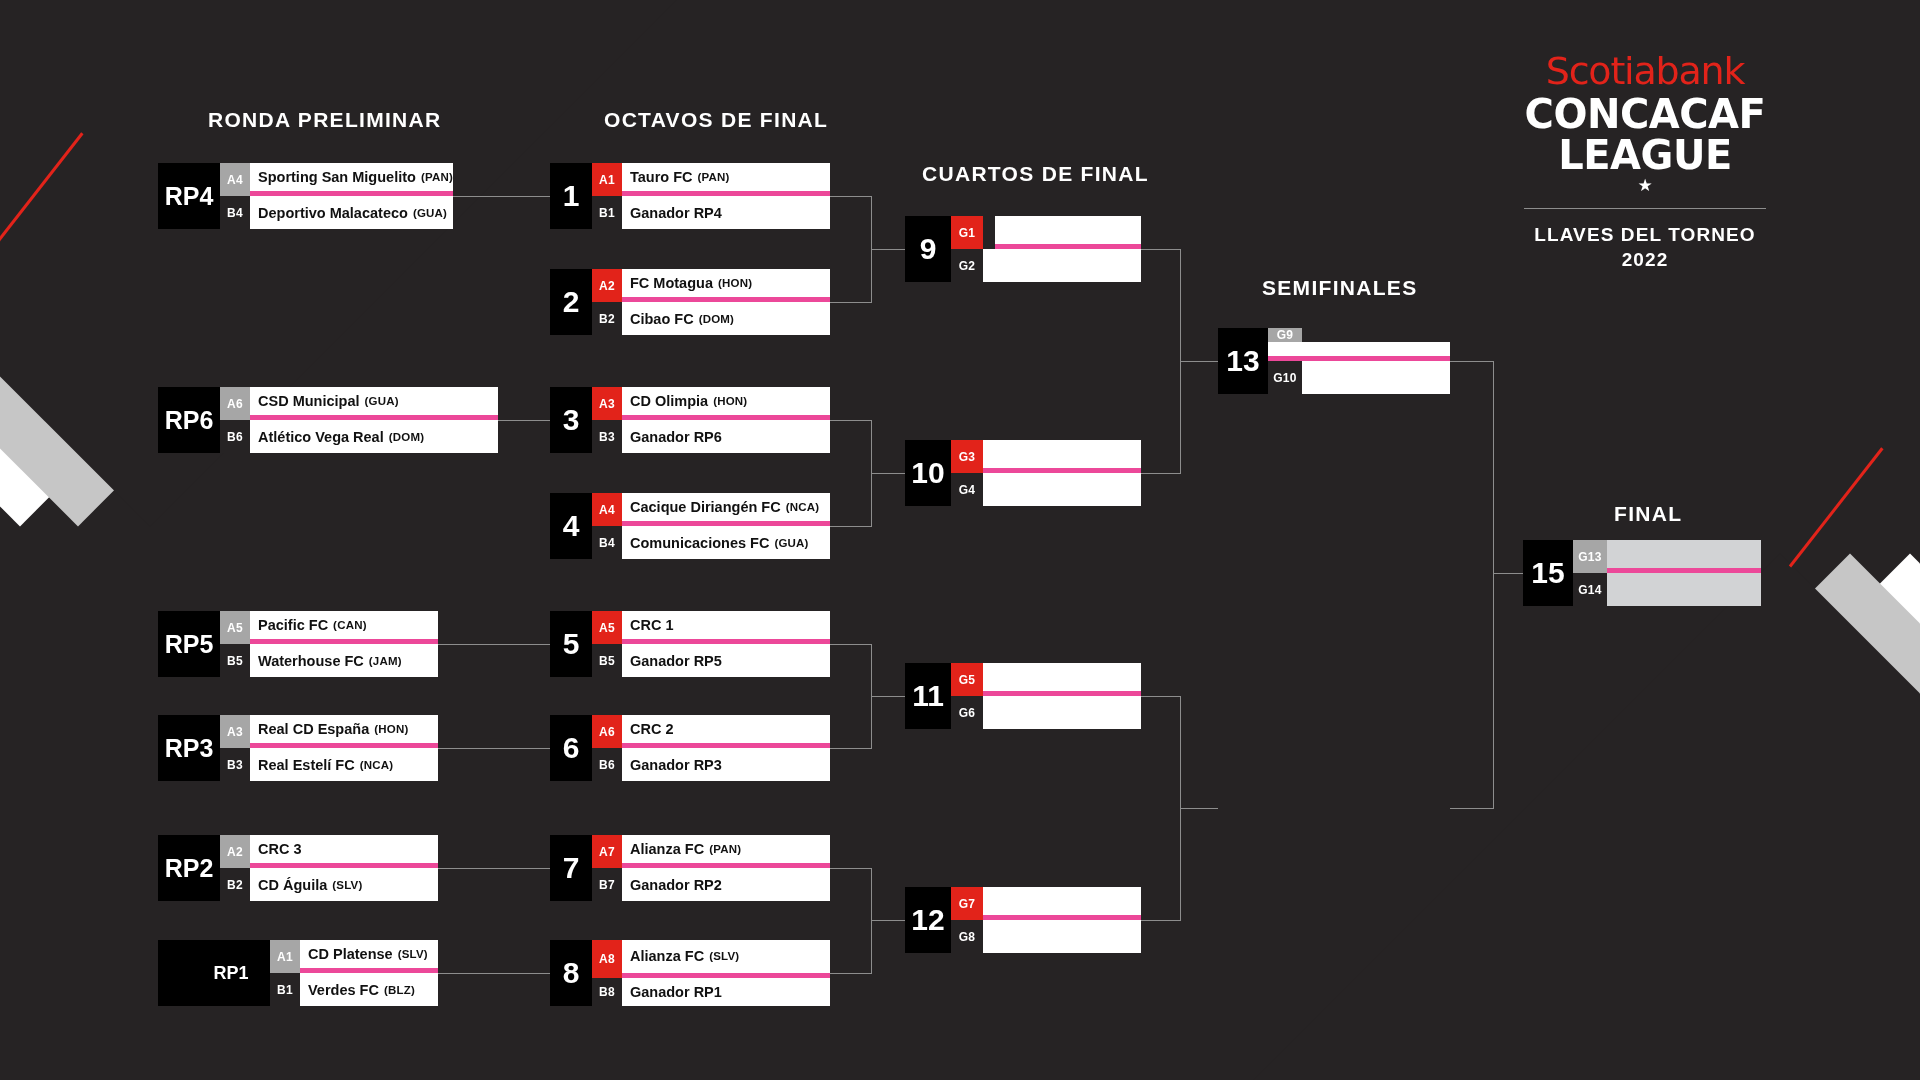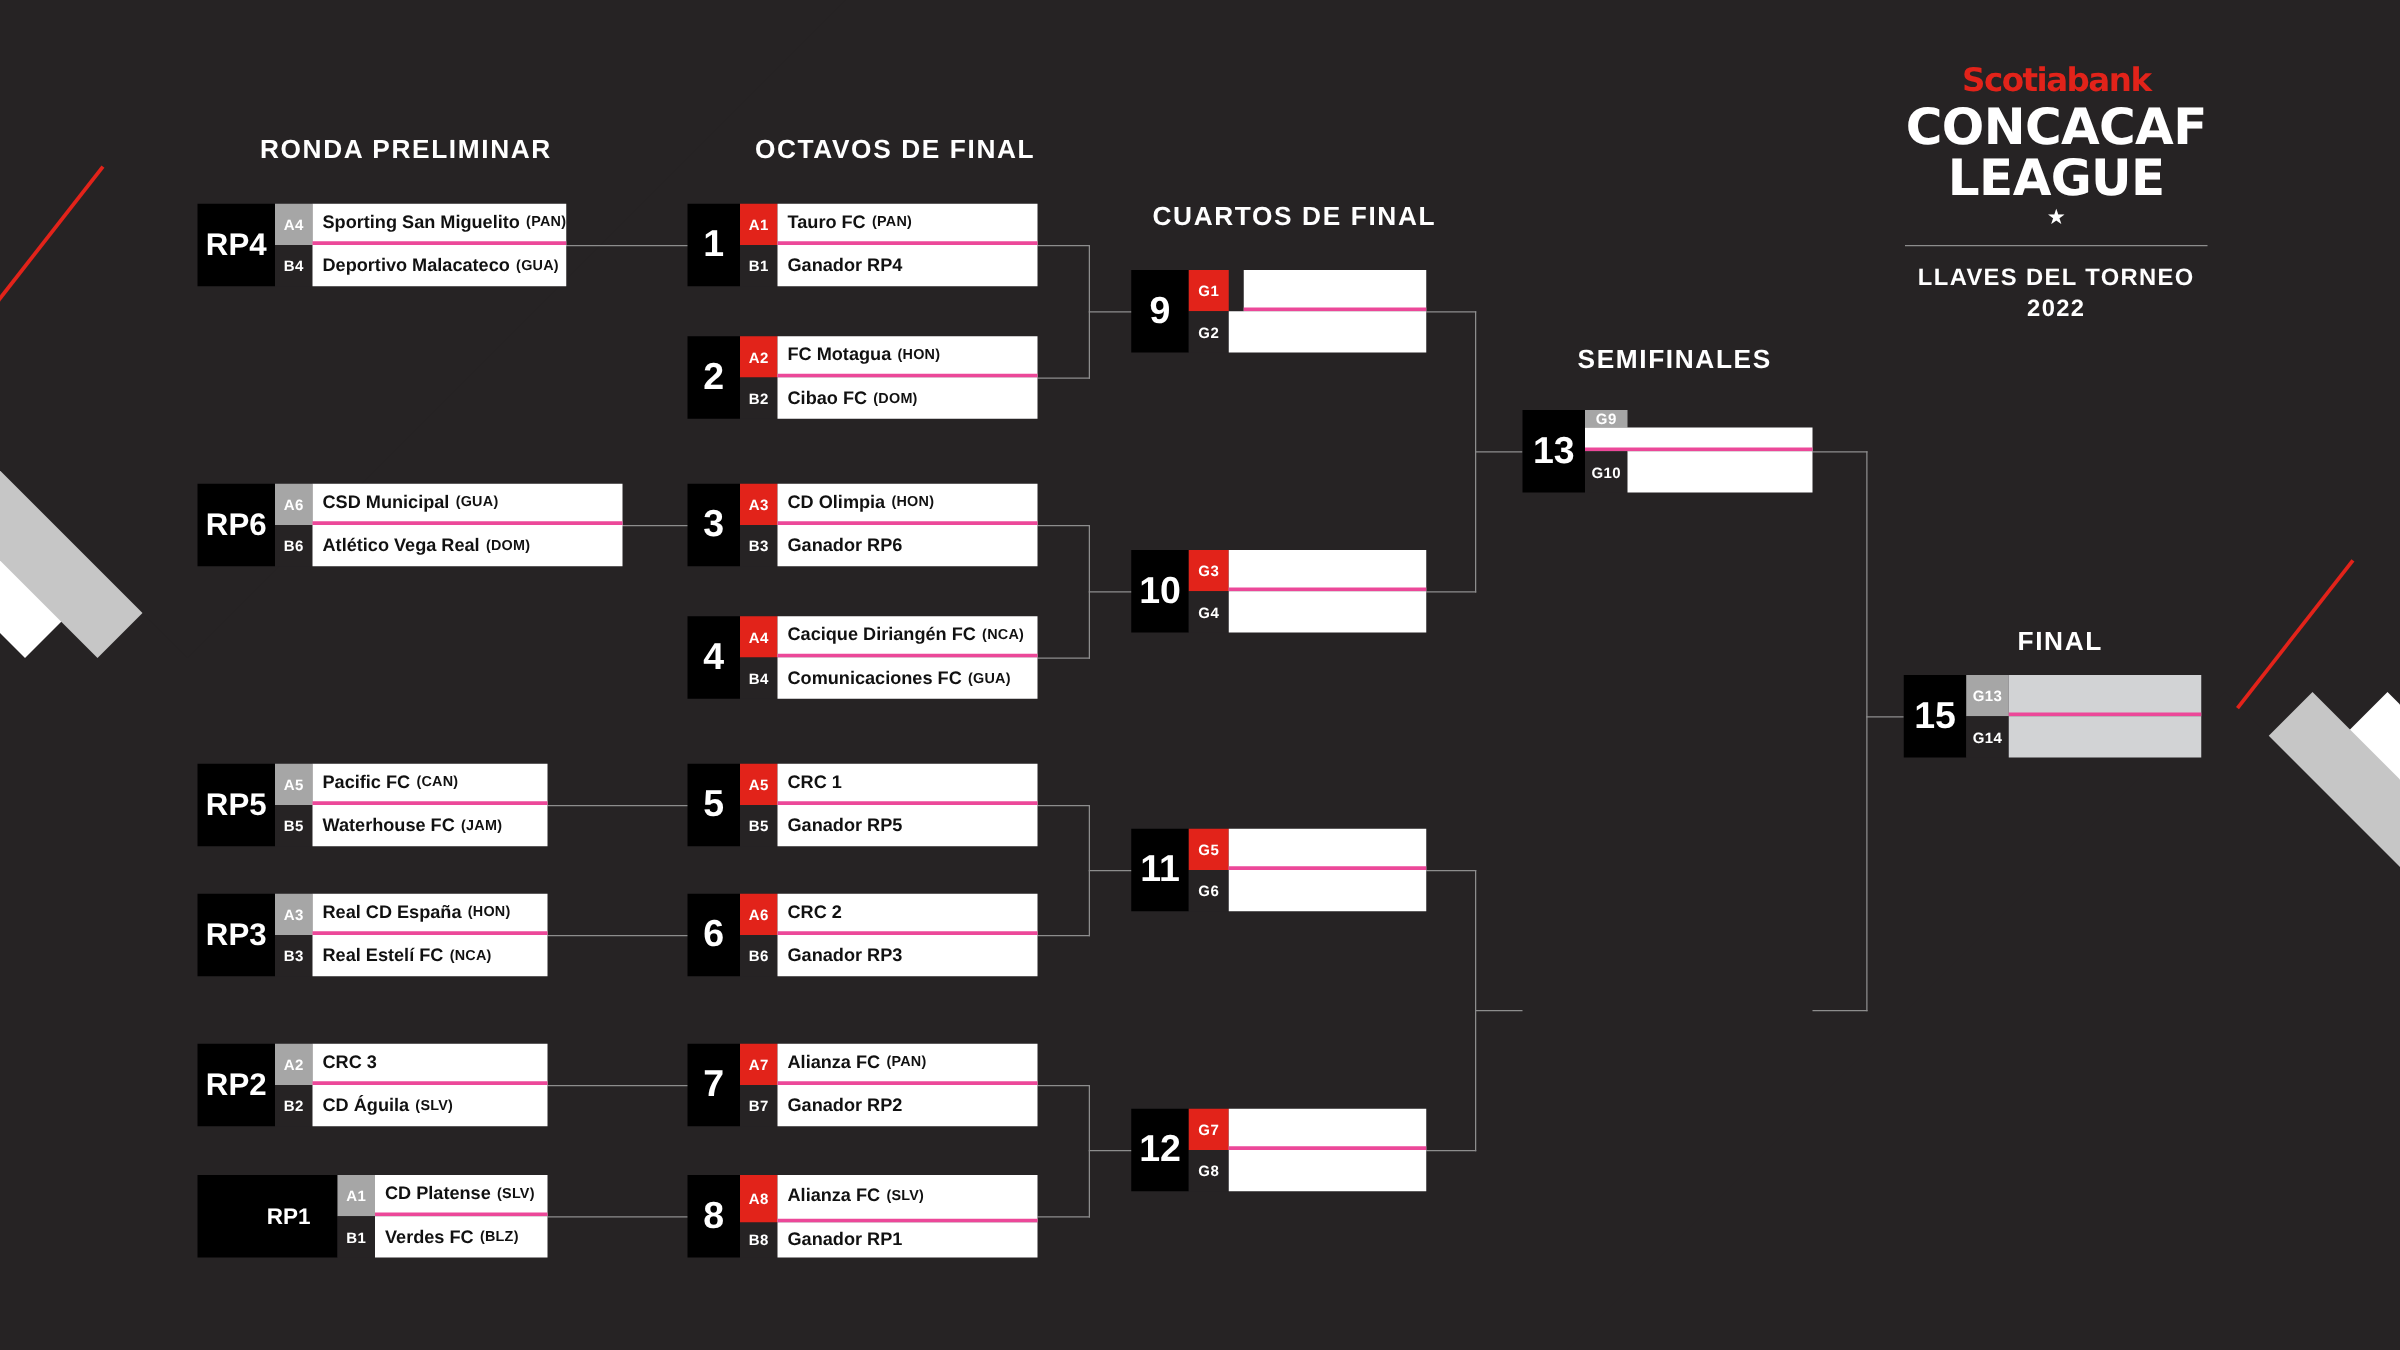--- a/index.html
+++ b/index.html
@@ -71,31 +71,31 @@
   .seed.dark{background:#262324;color:#ffffff;}
   .team{
     flex:1 1 auto;background:#ffffff;color:#111111;
     display:flex;align-items:center;
     font-weight:bold;font-size:14.5px;padding-left:8px;
     box-sizing:border-box;white-space:nowrap;overflow:hidden;
   }
   .team.empty{background:#ffffff;}
   .team.gray-bar{background:#d2d3d5;}
   .team .ctry{font-size:11.5px;margin-left:5px;letter-spacing:.2px;}
-  .slot.top .team{border-bottom:3px solid #ec4899;}
+  .slot.top .team{border-bottom:5px solid #ec4899;}
 
   
   .ln{position:absolute;background:#8d8d8d;}
   .ln.h{height:1px;}
   .ln.v{width:1px;}
 
   
   #logo{position:absolute;left:1520px;top:52px;width:250px;text-align:center;}
   .sb{
-    color:#e2231a;font-weight:bold;font-size:26px;letter-spacing:-1.2px;
+    color:#e2231a;font-weight:normal;font-size:38px;letter-spacing:-1.2px;
     line-height:1;font-family:"DejaVu Sans",sans-serif;
   }
   .cc{
     color:#ffffff;font-weight:bold;font-size:40px;letter-spacing:-0.5px;
     line-height:1.02;margin-top:4px;font-family:"DejaVu Sans",sans-serif;
   }
   .lg{
     color:#ffffff;font-weight:bold;font-size:40px;letter-spacing:-0.5px;
     line-height:1.02;font-family:"DejaVu Sans",sans-serif;
   }

